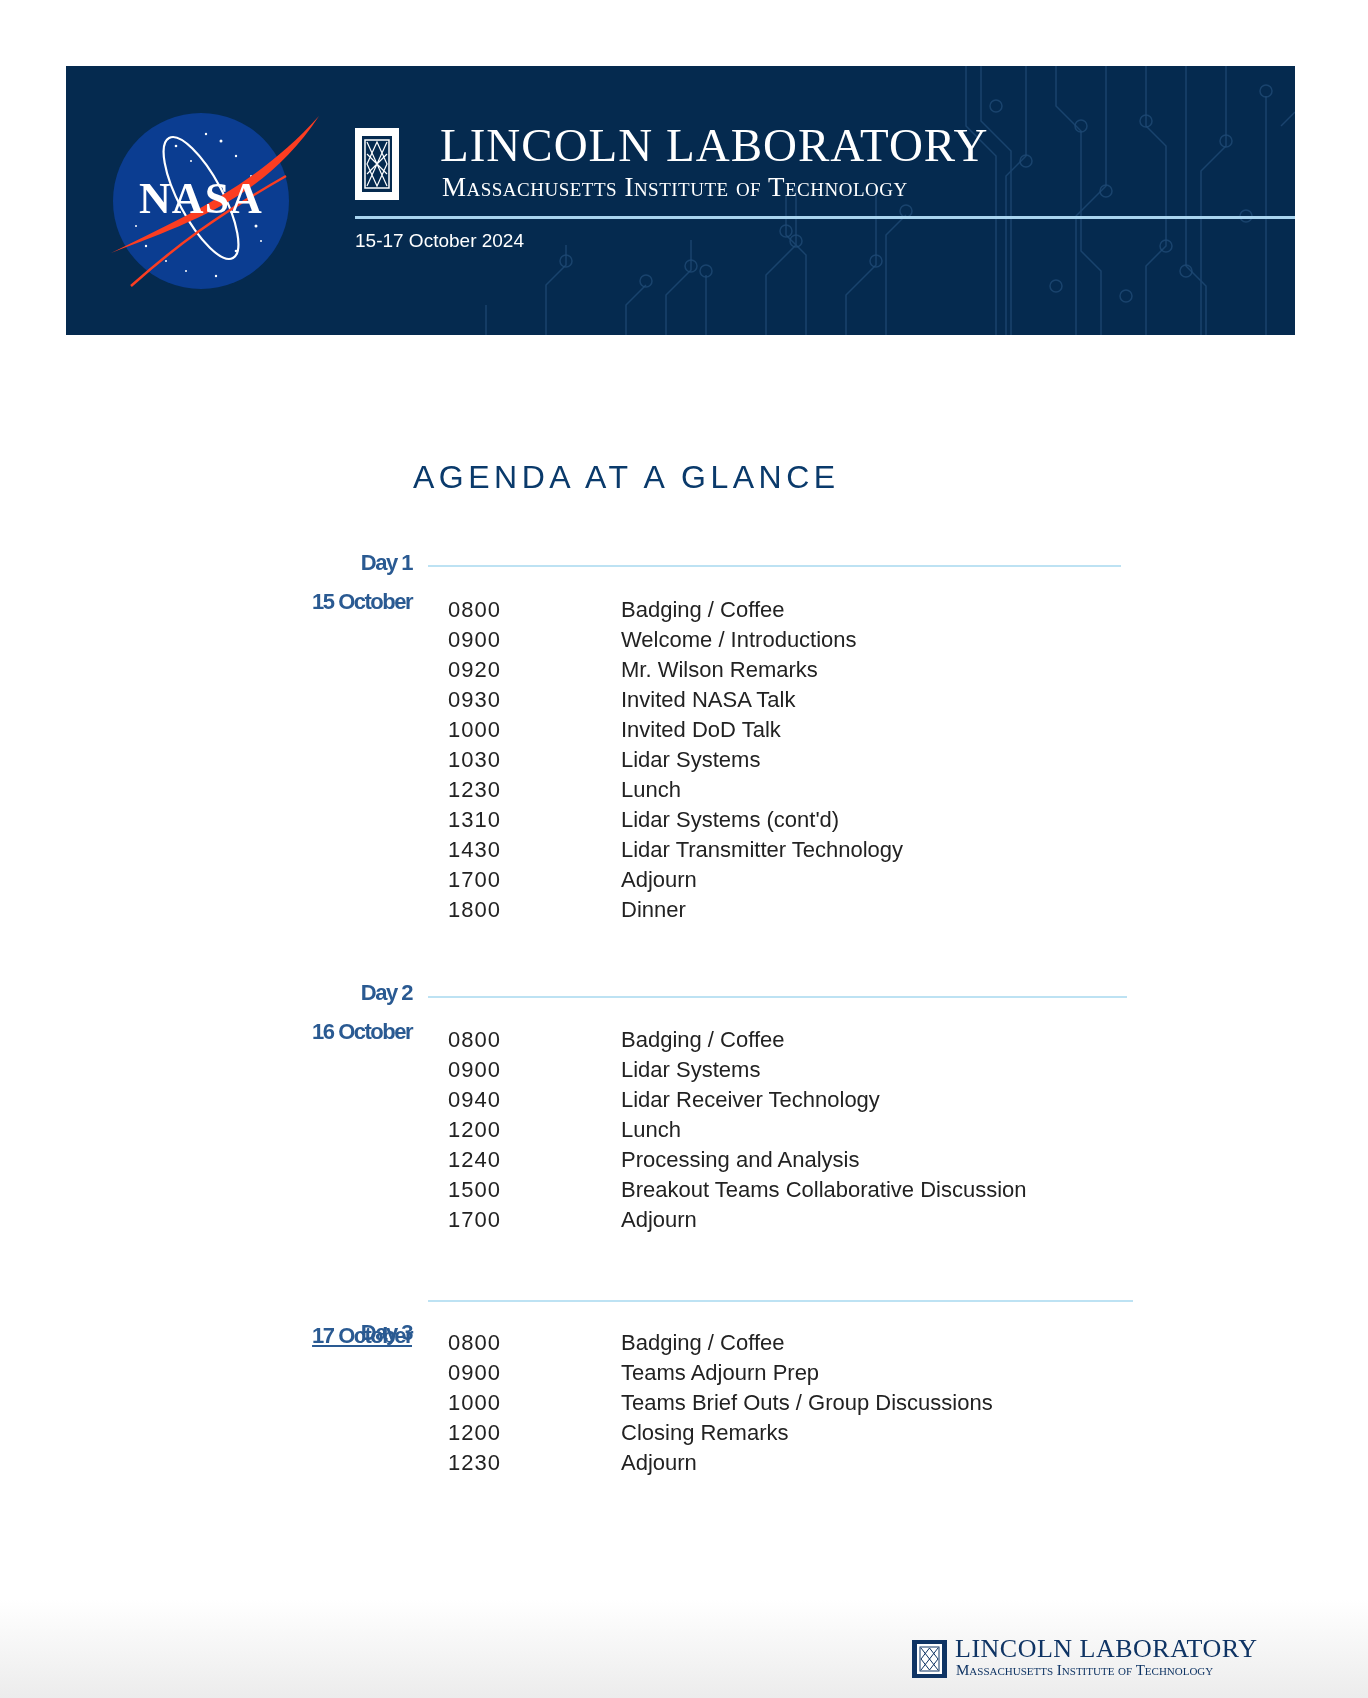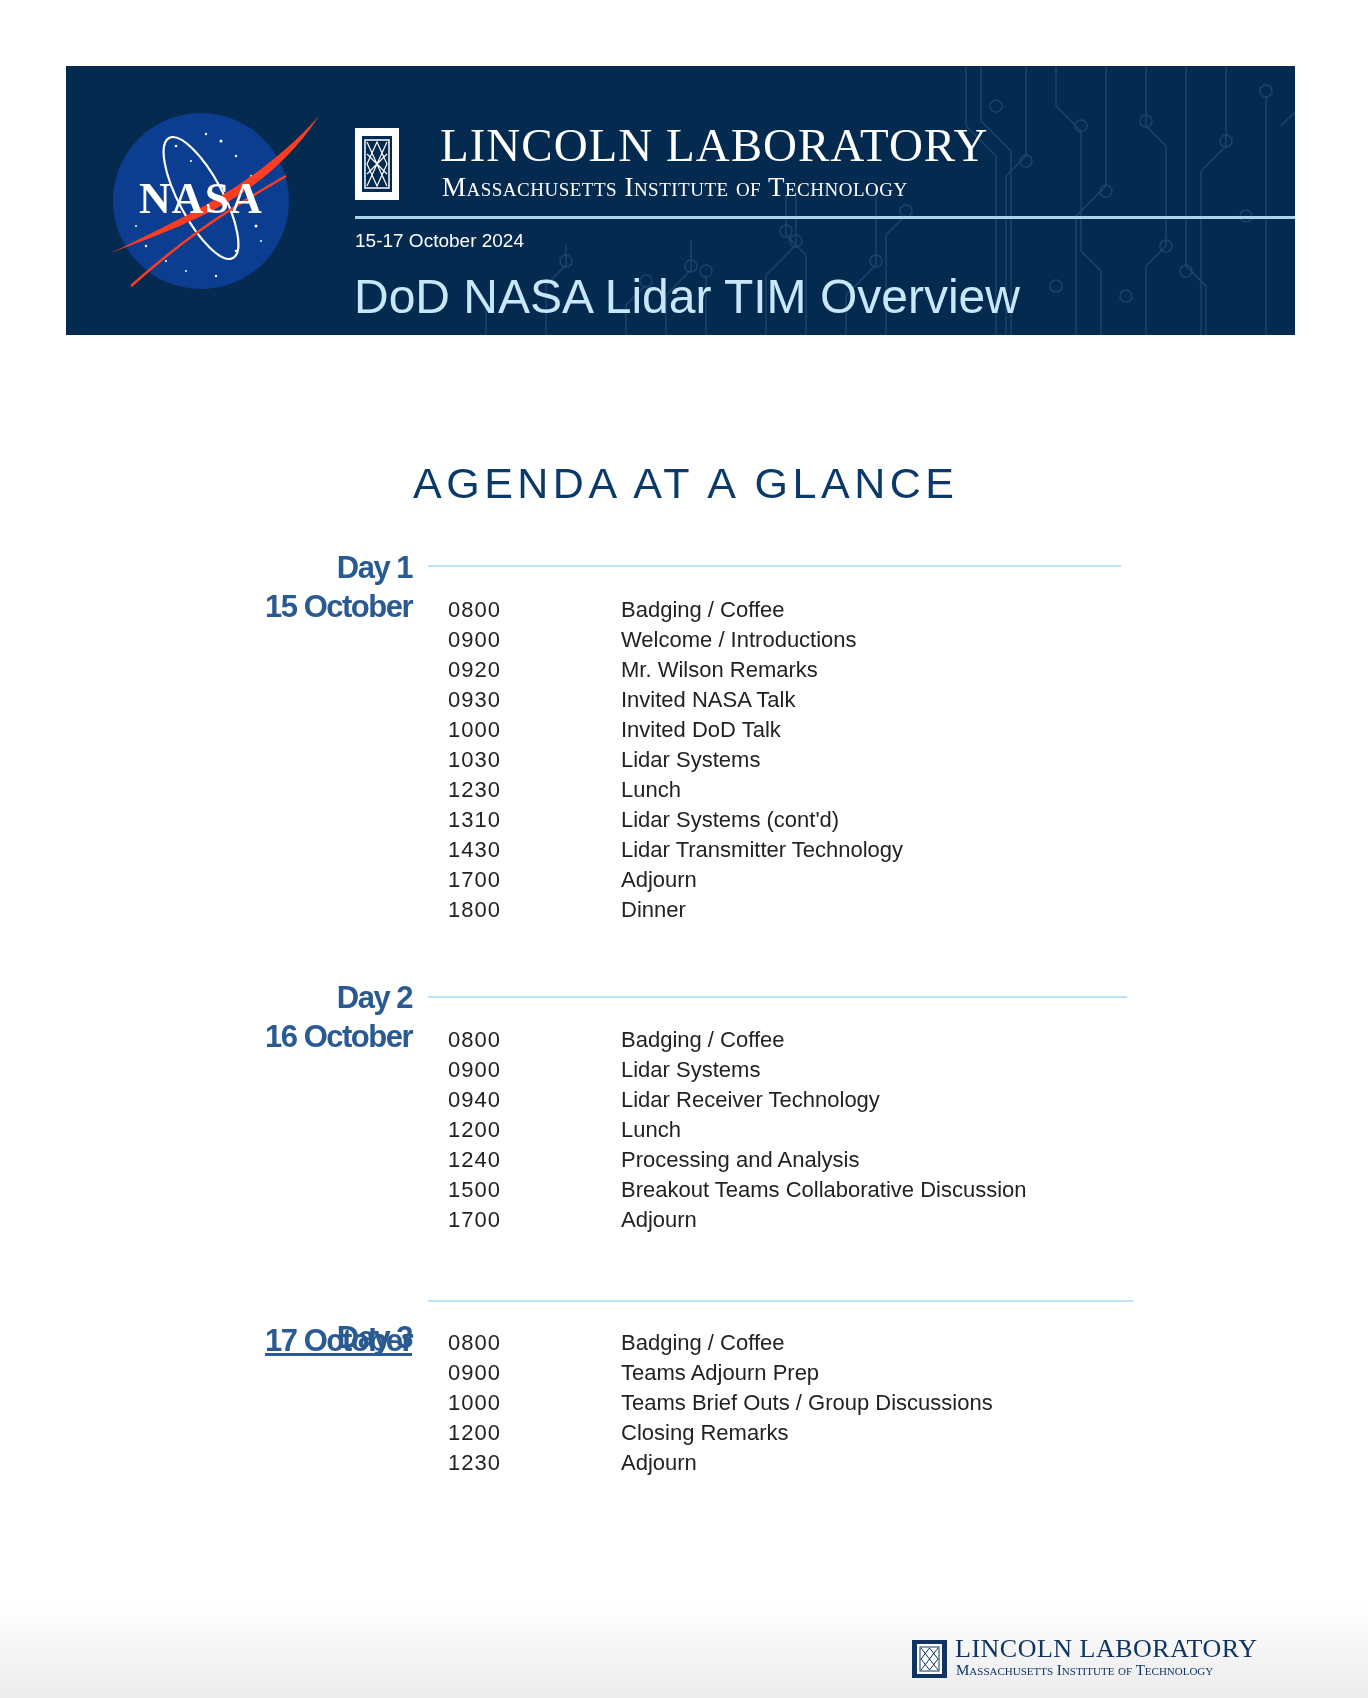--- a/index.html
+++ b/index.html
@@ -24,25 +24,25 @@
     font-family:"Liberation Serif", serif; font-size:27px; white-space:nowrap; font-variant:small-caps; letter-spacing:0.5px;
   }
   .ll-rule { position:absolute; left:289px; top:150px; width:940px; height:3px; background:#a9d4ef; }
   .event-date {
     position:absolute; left:289px; top:164px; color:#ffffff; font-size:19px; white-space:nowrap;
   }
   .event-title {
     position:absolute; left:288px; top:203px; color:#c8e8fa; font-size:48px; white-space:nowrap;
   }
   .agenda-title {
-    position:absolute; left:413px; top:459px; color:#0a3a6b; font-size:43px; letter-spacing:4.5px; white-space:nowrap;
+    position:absolute; left:413px; top:459px; color:#0a3a6b; font-size:32px; letter-spacing:4.5px; white-space:nowrap;
   }
   .day { position:absolute; left:0; width:1368px; }
   .day-label {
-    position:absolute; right:956px; color:#2a5a92; font-weight:bold; font-size:31px; letter-spacing:-1.5px; white-space:nowrap; text-align:right;
+    position:absolute; right:956px; color:#2a5a92; font-weight:bold; font-size:22px; letter-spacing:-1.5px; white-space:nowrap; text-align:right;
   }
   .day-rule { position:absolute; left:428px; height:2px; background:#bde2f3; }
   .row { position:absolute; left:0; height:30px; white-space:nowrap; color:#222; font-size:22px; }
   .row .time { position:absolute; left:448px; letter-spacing:1px; }
   .row .ev { position:absolute; left:573px;margin-left:48px; }
   .footer-logo { position:absolute; left:912px; top:1638px; width:390px; height:44px; }
   .f-mark { position:absolute; left:0; top:2px; width:35px; height:38px; }
   .f-title { position:absolute; left:43px; top:-4px; color:#0f3464; font-family:"Liberation Serif", serif; font-size:26px; letter-spacing:0.5px; white-space:nowrap; }
   .f-sub { position:absolute; left:44px; top:24px; color:#0f3464; font-family:"Liberation Serif", serif; font-size:15px; font-variant:small-caps; white-space:nowrap; }
 </style>
@@ -125,21 +125,20 @@
     <rect x="7" y="8" width="30" height="56" fill="#052a4f"></rect>
     <rect x="10" y="12" width="24" height="48" fill="none" stroke="#fff" stroke-width="1.5"></rect>
     <g stroke="#fff" stroke-width="1.2" fill="none">
       <path d="M12 14 L32 58 M32 14 L12 58 M12 26 L32 46 M32 26 L12 46 M22 14 L32 36 L22 58 L12 36 Z"></path>
     </g>
   </svg>
   <div class="ll-title">LINCOLN LABORATORY</div>
   <div class="ll-sub">Massachusetts Institute of Technology</div>
   <div class="ll-rule"></div>
   <div class="event-date">15-17 October 2024</div>
-  <div class="event-title">DoD NASA Lidar TIM Overview</div>
 </div>
 
 <div class="agenda-title">AGENDA AT A GLANCE</div>
 
 <div class="day" style="top:0;">
   <div class="day-label" style="top:550px;">Day 1</div>
   <div class="day-rule" style="top:565px; width:693px;"></div>
   <div class="day-label" style="top:589px;">15 October</div>
 
   <div class="row" style="top:597px;">

